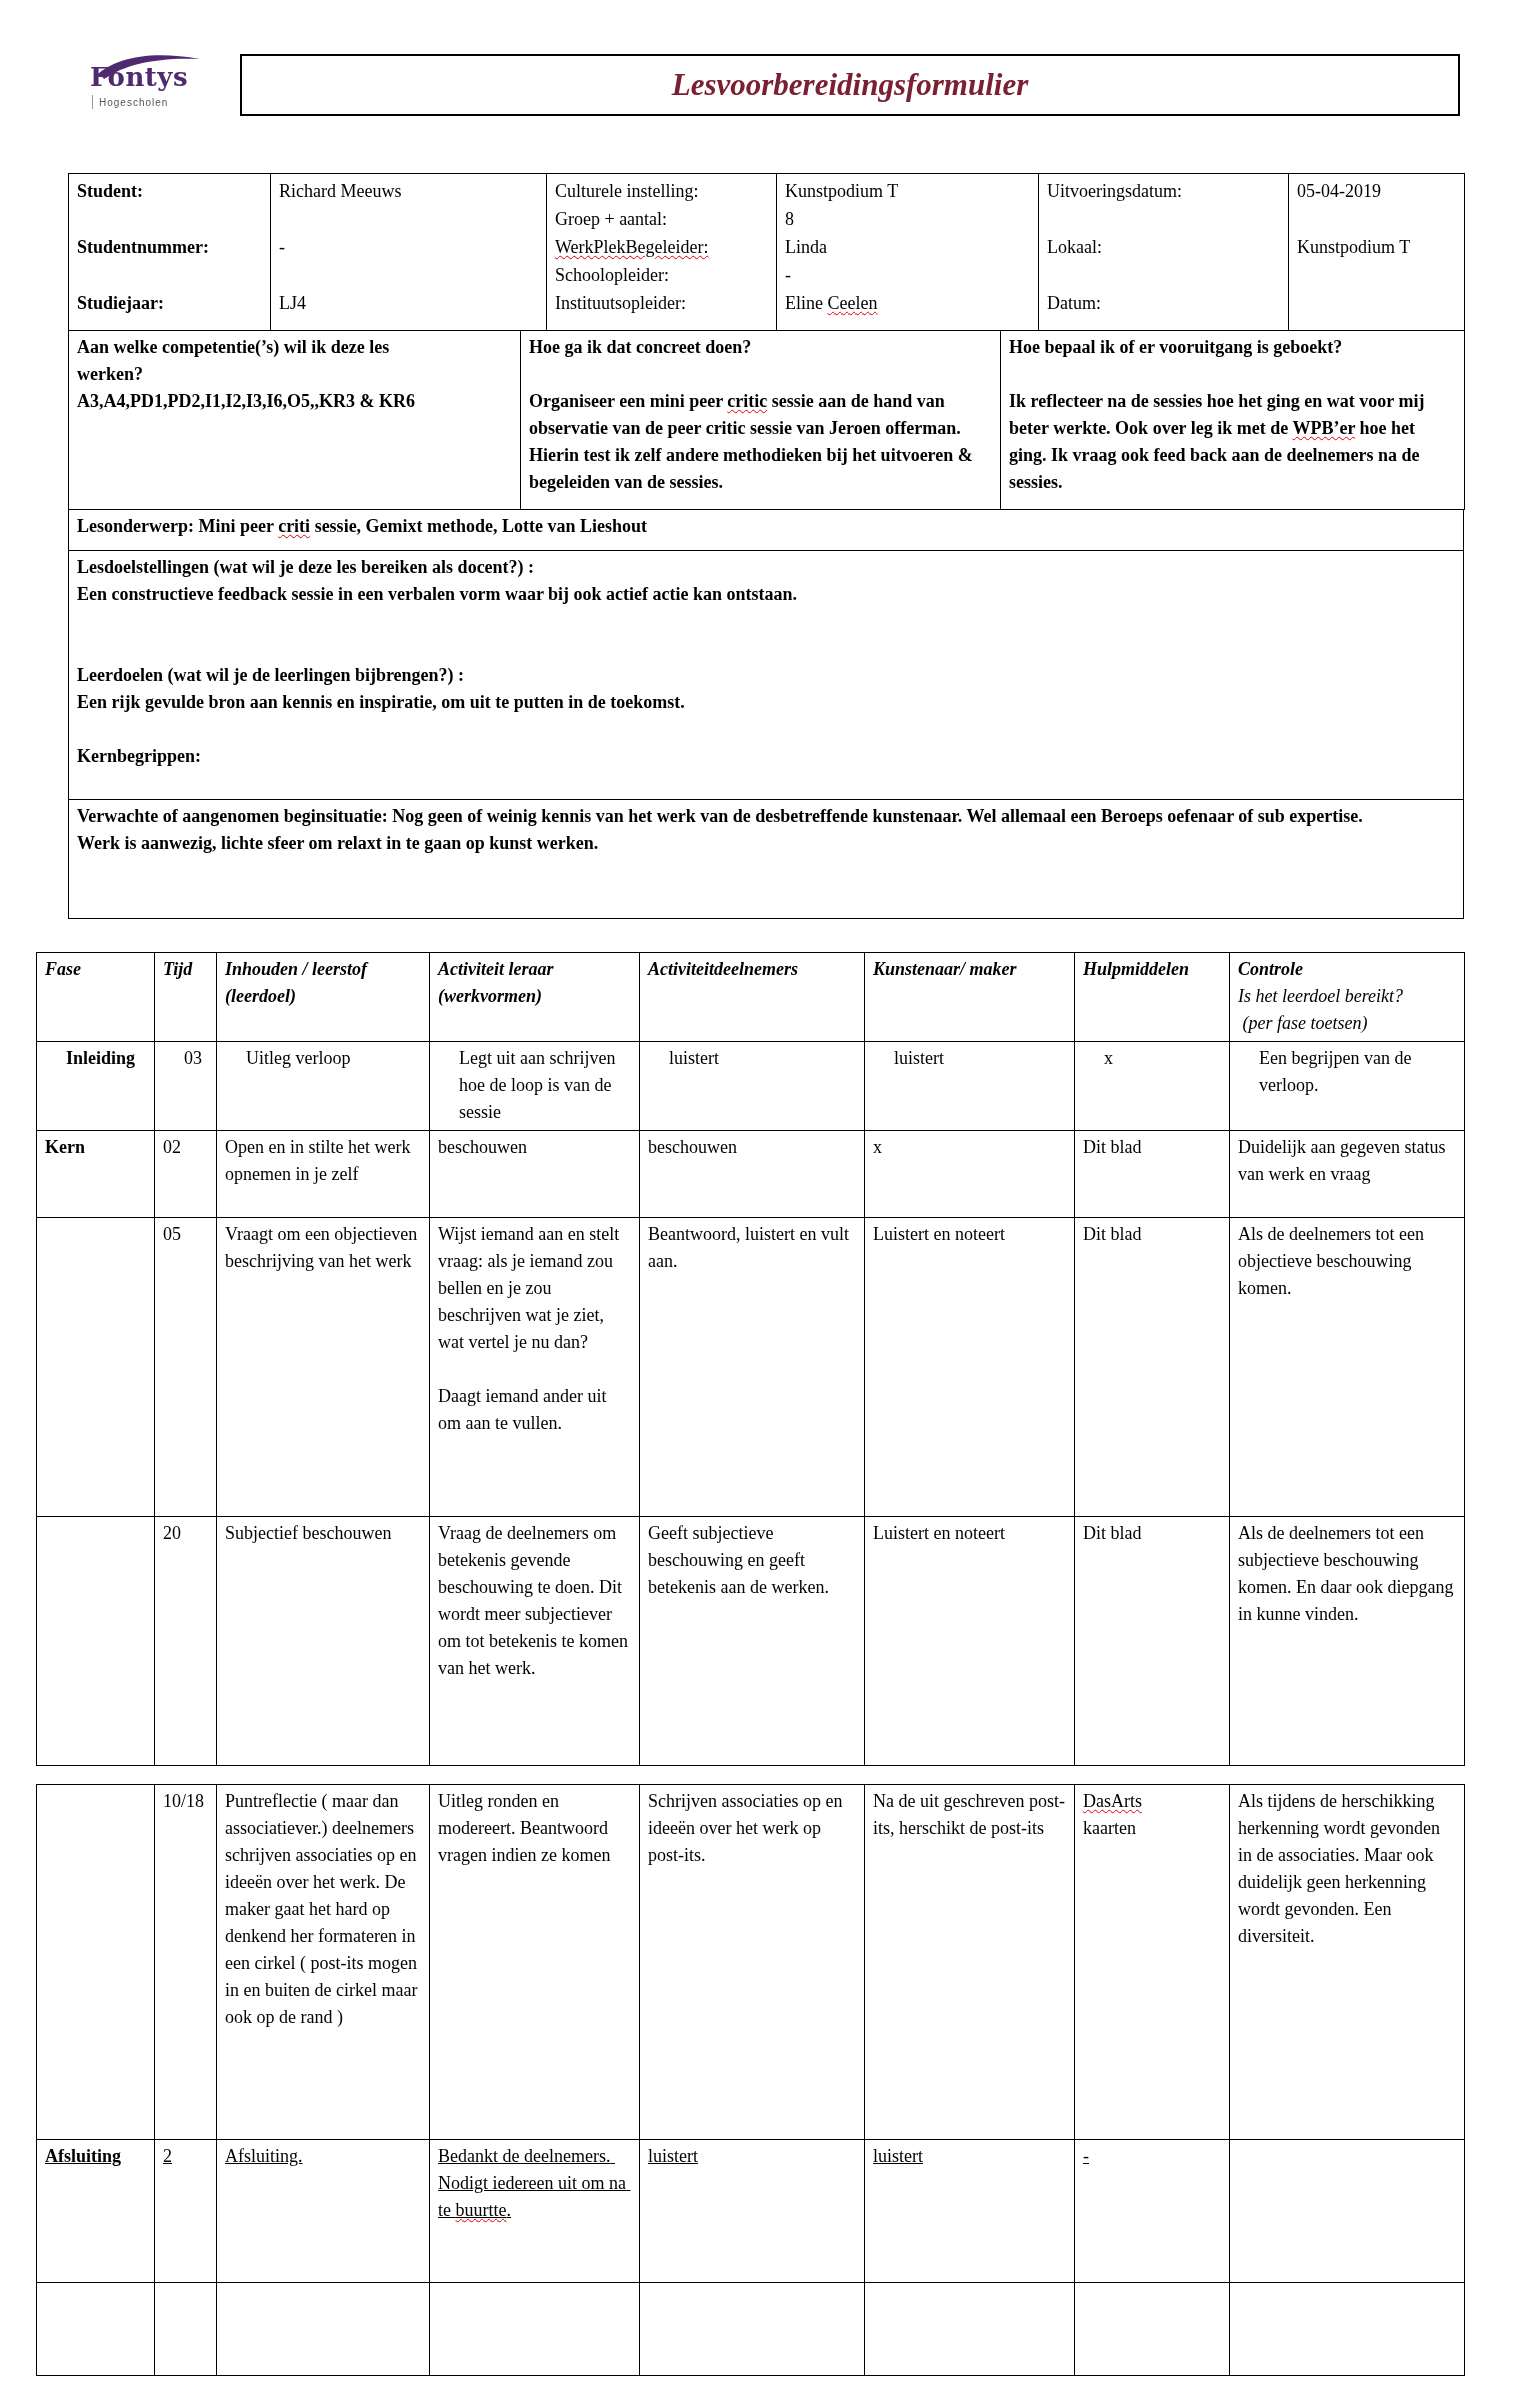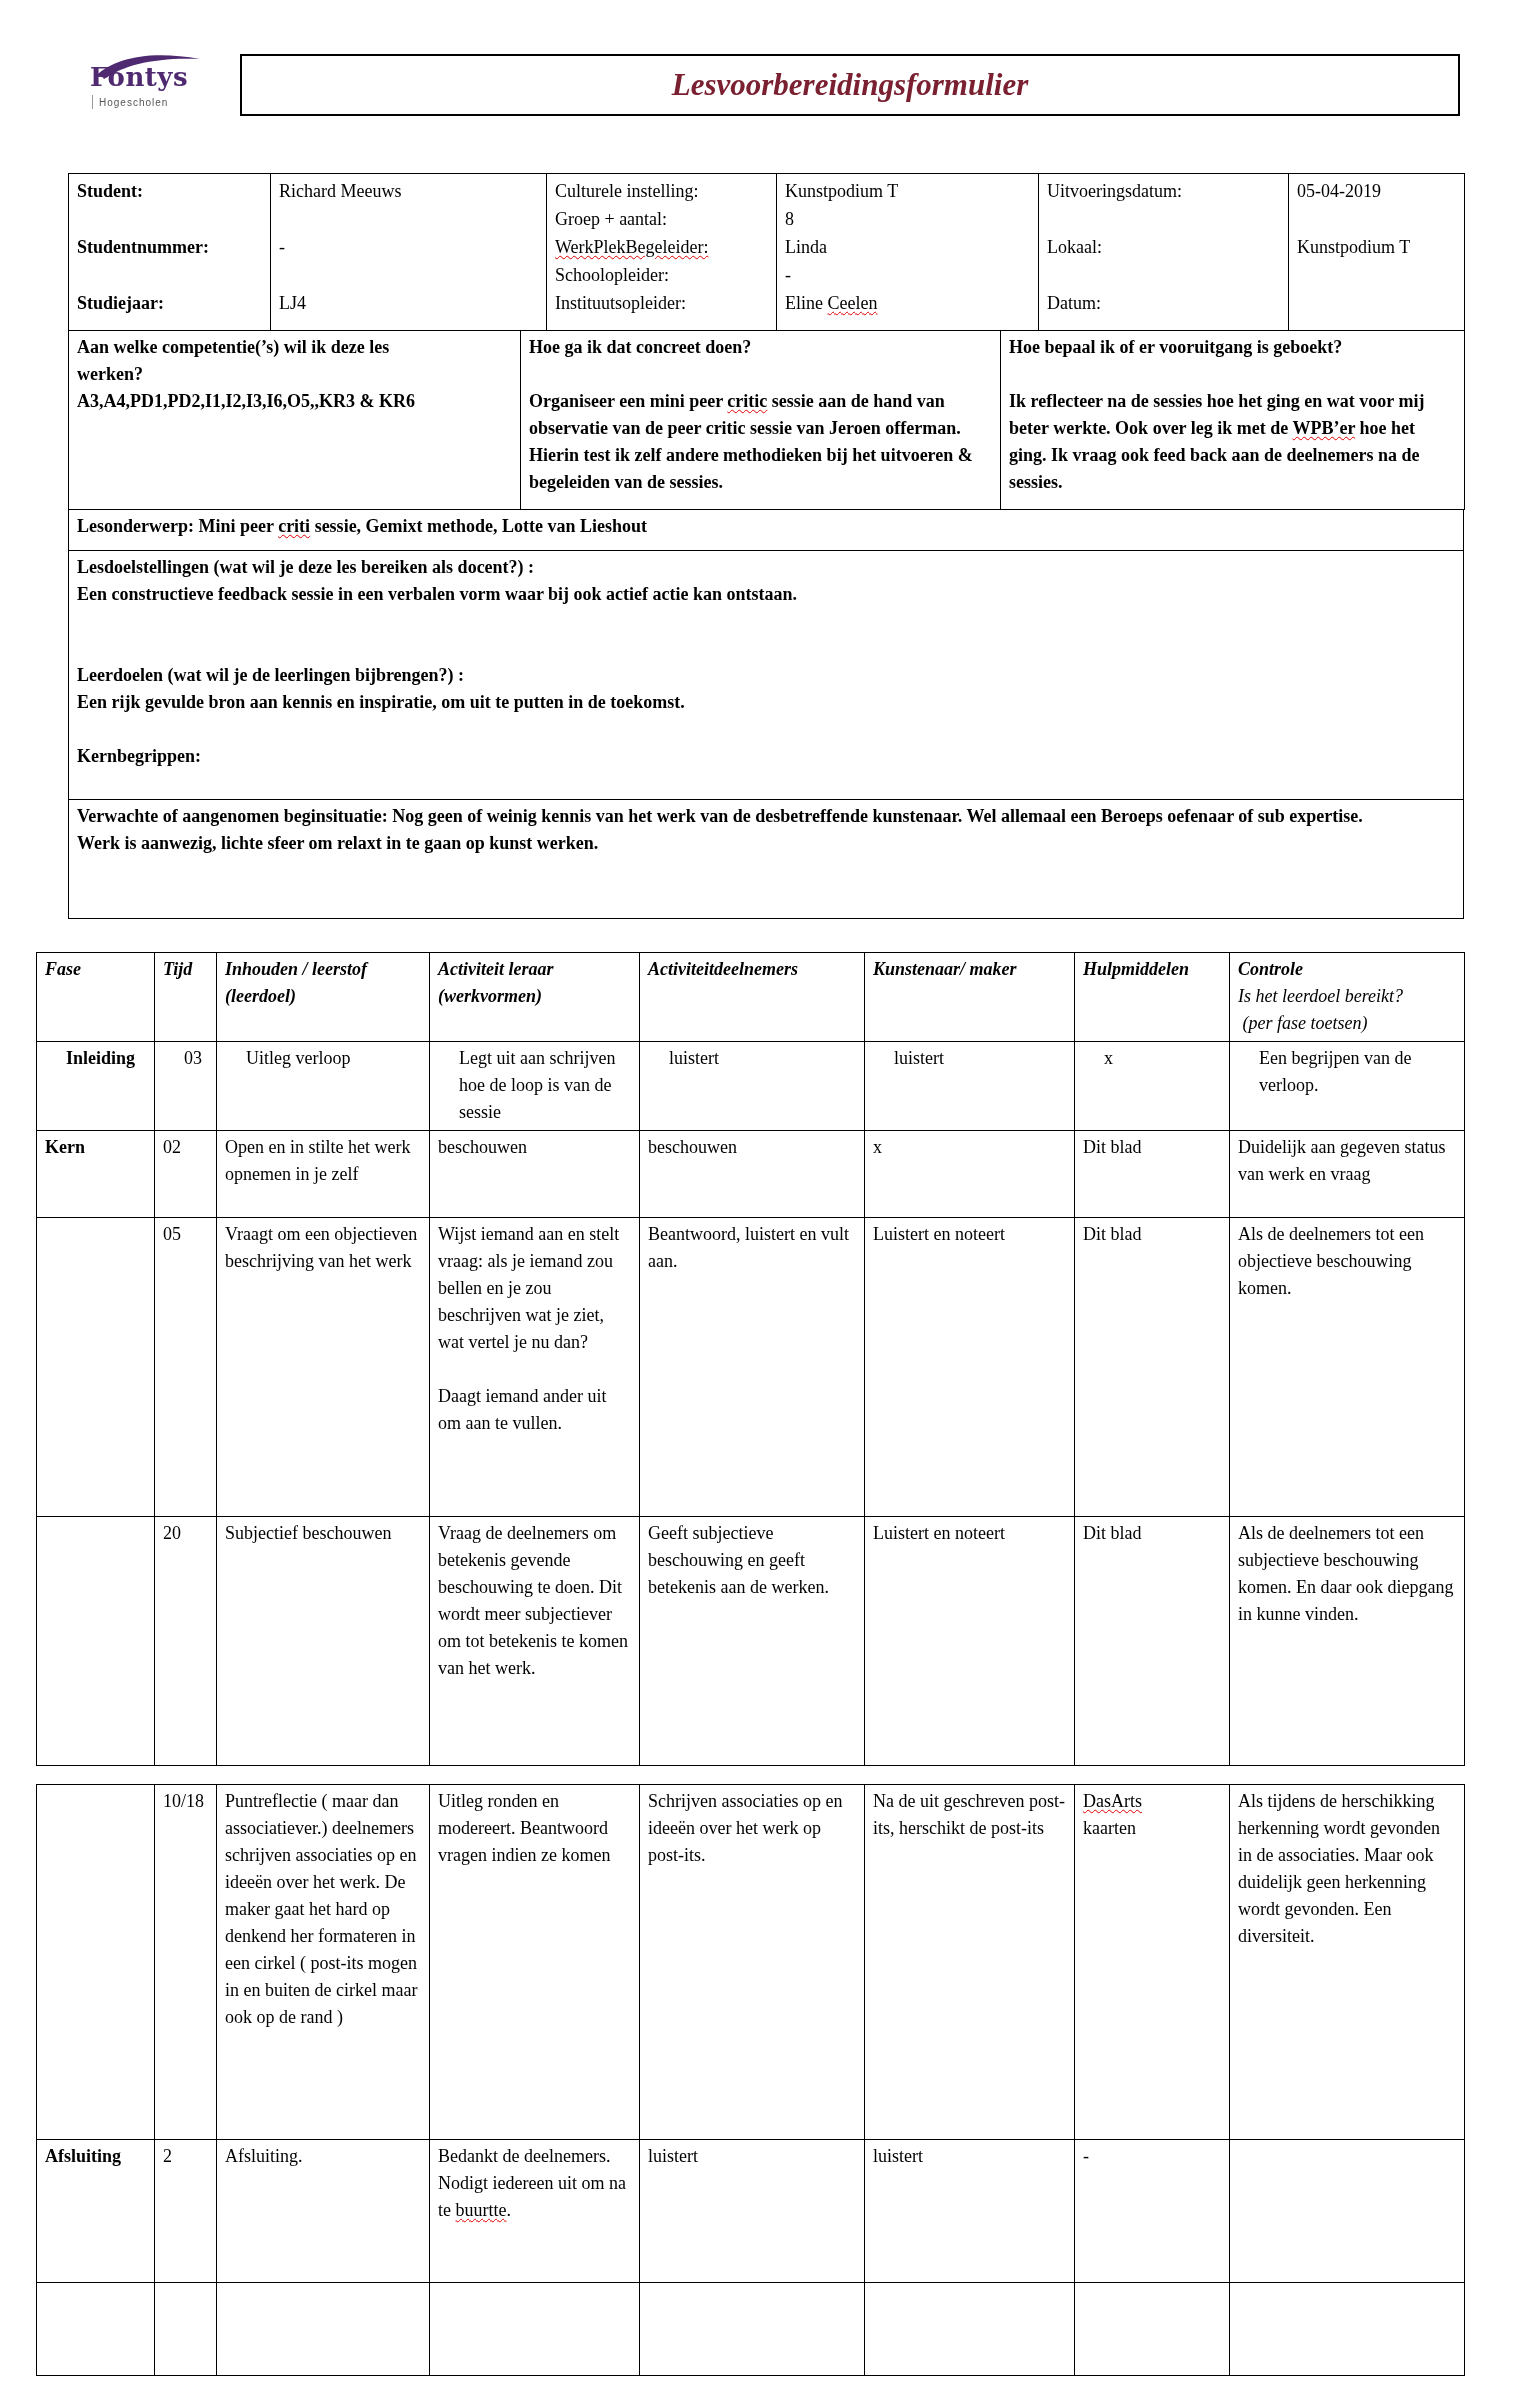--- a/index.html
+++ b/index.html
@@ -85,21 +85,21 @@
   .fase { font-weight: bold; }
   .table-gap { height: 18px; }
 
   #table1 thead th { height: 82px; }
   #table1 tbody tr:nth-child(1) td { height: 82px; padding-left: 29px; }
   #table1 tbody tr:nth-child(2) td { height: 80px; }
   #table1 tbody tr:nth-child(3) td { height: 292px; }
   #table1 tbody tr:nth-child(4) td { height: 242px; }
 
   #table2 tbody tr:nth-child(1) td { height: 348px; }
-  #table2 tbody tr:nth-child(2) td { height: 136px; }
+  #table2 tbody tr:nth-child(2) td { height: 136px; text-decoration: underline; }
   #table2 tbody tr:nth-child(3) td { height: 86px; }
 </style>
 </head>
 <body>
 
 <div class="page">
 
   <header class="masthead">
     <div class="logo">
       <svg class="swoosh" width="112" height="28" viewBox="0 0 112 28" aria-hidden="true">

